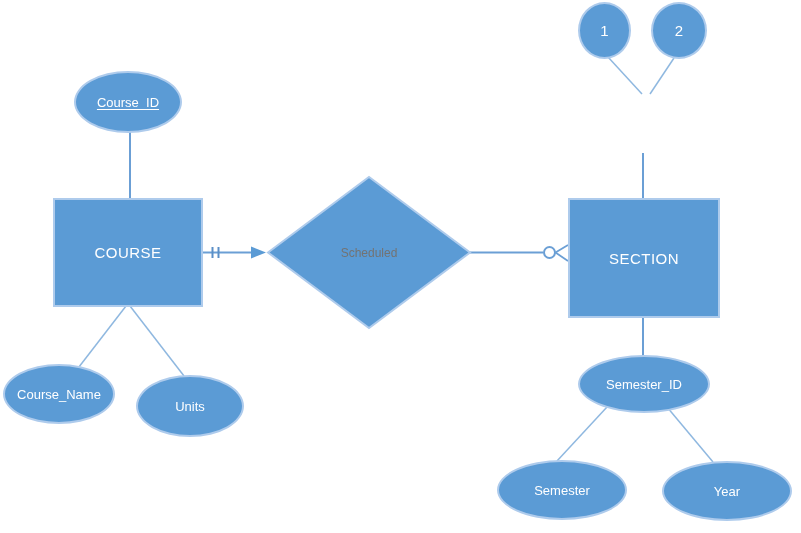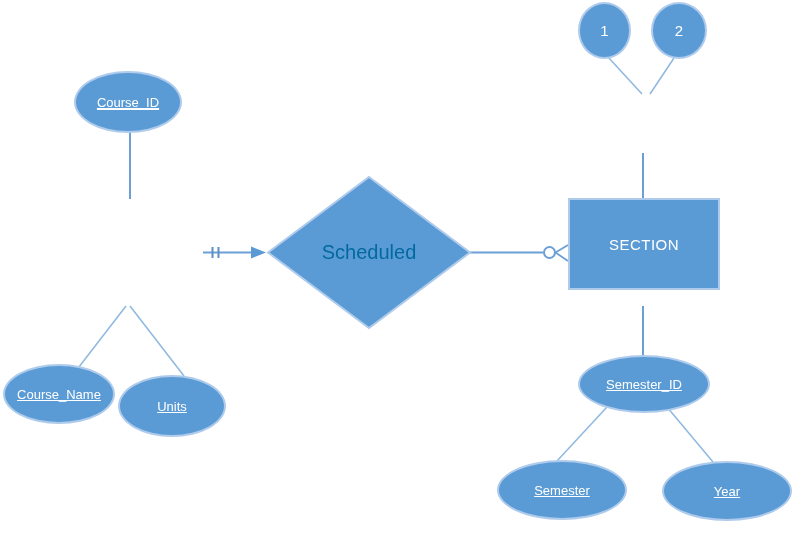--- a/index.html
+++ b/index.html
@@ -31,37 +31,36 @@
     color: #ffffff;
     text-align: center;
   }
   .entity {
     font-size: 15px;
     letter-spacing: 0.5px;
   }
   .ellipse {
     border-radius: 50%;
     font-size: 13px;
-    text-decoration: underline;
   }
   .circle-badge {
     border-radius: 50%;
     font-size: 15px;
   }
   .underline {
     text-decoration: underline;
     text-underline-offset: 2px;
   }
   .diamond-label {
     position: absolute;
     display: flex;
     align-items: center;
     justify-content: center;
-    color: #0369a1;
-    font-size: 20px;
+    color: #737373;
+    font-size: 12px;
     background: transparent;
   }
 </style>
 </head>
 <body>
 
 <div class="canvas">
 
   <svg class="layer" width="801" height="533" viewBox="0 0 801 533">
 
@@ -90,38 +89,41 @@
 
     <line x1="607" y1="407" x2="557" y2="461" stroke="#8fb8e0" stroke-width="1.5"></line>
     <line x1="667" y1="407" x2="713" y2="462" stroke="#8fb8e0" stroke-width="1.5"></line>
 
     <line x1="608" y1="57" x2="642" y2="94" stroke="#8fb8e0" stroke-width="1.5"></line>
     <line x1="674" y1="58" x2="650" y2="94" stroke="#8fb8e0" stroke-width="1.5"></line>
 
     <polygon points="268,252.5 369,177 470,252.5 369,328" fill="#5b9bd5" stroke="#aecbec" stroke-width="2"></polygon>
   </svg>
 
+  <div class="shape entity" style="left:53px; top:198px; width:150px; height:109px;">
+    <span>COURSE</span>
+  </div>
 
-  <div class="shape entity" style="left:568px; top:198px; width:152px; height:92px;">
+  <div class="shape entity" style="left:568px; top:198px; width:152px; height:120px;">
     <span>SECTION</span>
   </div>
 
   <div class="diamond-label" style="left:294px; top:241px; width:150px; height:23px;">
     <span>Scheduled</span>
   </div>
 
   <div class="shape ellipse" style="left:74px; top:71px; width:108px; height:62px;">
     <span class="underline">Course_ID</span>
   </div>
 
   <div class="shape ellipse" style="left:3px; top:364px; width:112px; height:60px;">
     <span>Course_Name</span>
   </div>
 
-  <div class="shape ellipse" style="left:118px; top:375px; width:108px; height:62px;">
+  <div class="shape ellipse" style="left:136px; top:375px; width:108px; height:62px;">
     <span>Units</span>
   </div>
 
 
   <div class="shape ellipse" style="left:578px; top:355px; width:132px; height:58px;justify-content:center;">
     <span>Semester_ID</span>
   </div>
 
   <div class="shape ellipse" style="left:662px; top:461px; width:130px; height:60px;">
     <span>Year</span>

